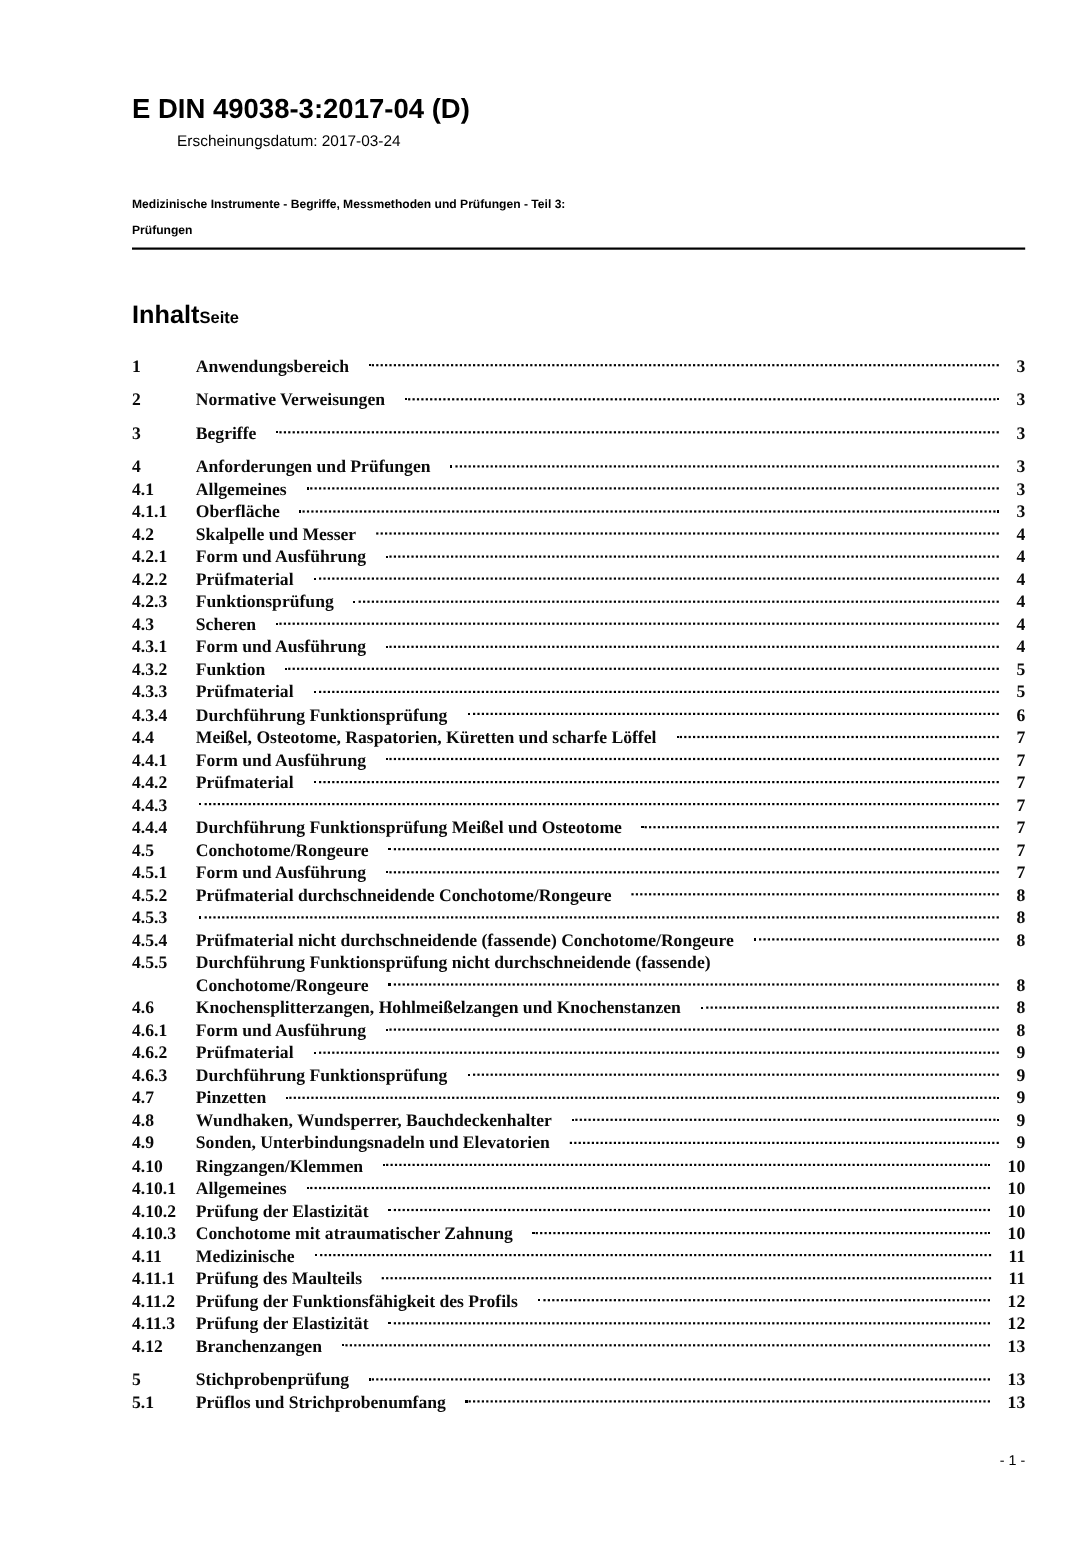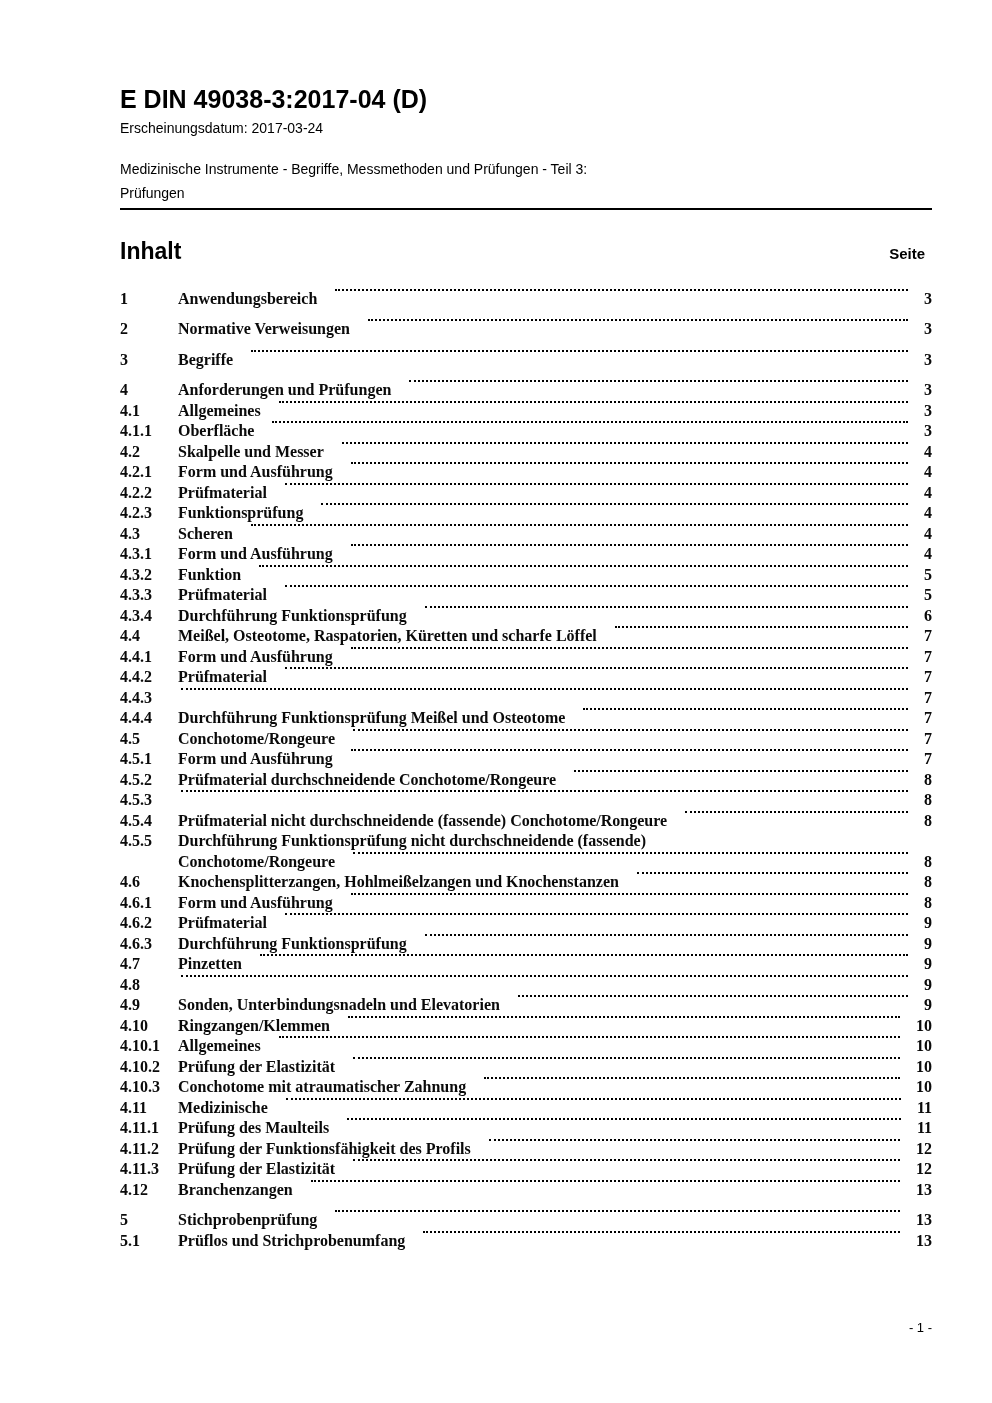--- a/index.html
+++ b/index.html
@@ -12,45 +12,45 @@
     overflow: hidden;
   }
   .page {
     position: absolute; inset: 0;
     padding: 86px 60px 0 120px;
   }
   .doc-number {
     font-size: 25px; font-weight: 700; line-height: 1.1;
     letter-spacing: 0px;
   }
-  .date-line { font-size: 14px; margin-top: 6px; }
+  .date-line { font-size: 14px; margin-top: 6px; margin-left: 41px; }
   .subtitle-block {
-    margin-top: 21px;
-    font-size: 14px; font-weight: 400; line-height: 24px;
+    margin-top: 38px;
+    font-size: 11px; font-weight: 700; line-height: 24px;
     padding-bottom: 3px;
     border-bottom: 2px solid #000;
   }
   .inhalt-row {
-    margin-top: 28px;
-    display: flex; justify-content: space-between; align-items: baseline;
+    margin-top: 46px;
+    display: flex; justify-content: flex-start; align-items: baseline;
   }
   .inhalt-heading { font-size: 23px; font-weight: 700; }
   .seite-label { font-size: 15px; font-weight: 700; padding-right: 7px; }
   .toc {
     margin-top: 24px;
     font-family: "Liberation Serif", serif;
     font-weight: 700;
     font-size: 16px;
     color: #0a0a0a;
   }
   .toc-entry { display: flex; line-height: 20.5px; }
   .toc-entry.top-level { margin-top: 10px; }
   .toc-num { flex: none; width: 58px; }
   .toc-rest { flex: 1; display: flex; flex-direction: column; min-width: 0; }
-  .toc-line { display: flex; align-items: flex-start; gap: 15px; }
+  .toc-line { display: flex; align-items: center; gap: 15px; }
   .toc-title { flex: none; white-space: nowrap; }
   .leader {
     flex: 1;
     border-bottom: 2px dotted #000;
     margin: 0 1px 3px 3px;
     min-width: 12px;
   }
   .toc-page { flex: none; }
   .page-footer {
     position: absolute;
@@ -417,20 +417,21 @@
         <span class="leader"></span>
         <span class="toc-page">9</span>
       </span>
 
     </span>
   </div>
       <div class="toc-entry">
     <span class="toc-num">4.8</span>
     <span class="toc-rest">
       <span class="toc-line l1">
+        <span class="toc-title">Wundhaken, Wundsperrer, Bauchdeckenhalter</span>
         <span class="leader"></span>
         <span class="toc-page">9</span>
       </span>
 
     </span>
   </div>
       <div class="toc-entry">
     <span class="toc-num">4.9</span>
     <span class="toc-rest">
       <span class="toc-line l1">

